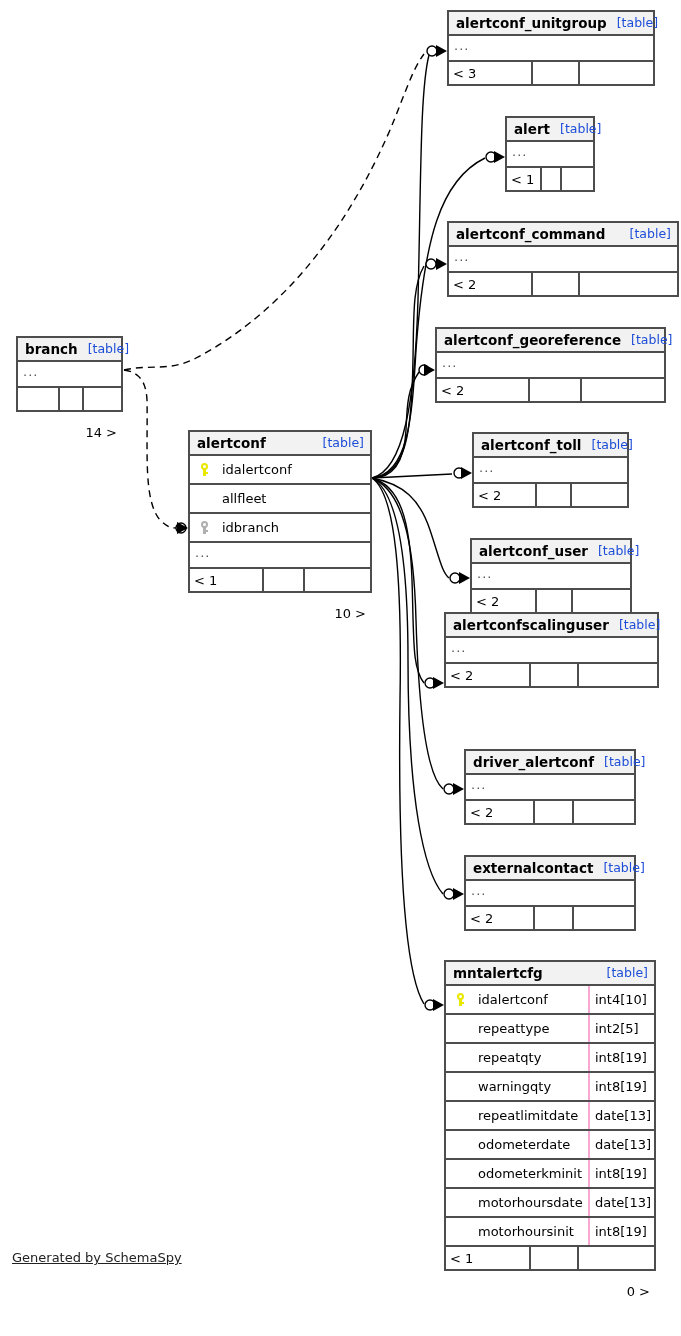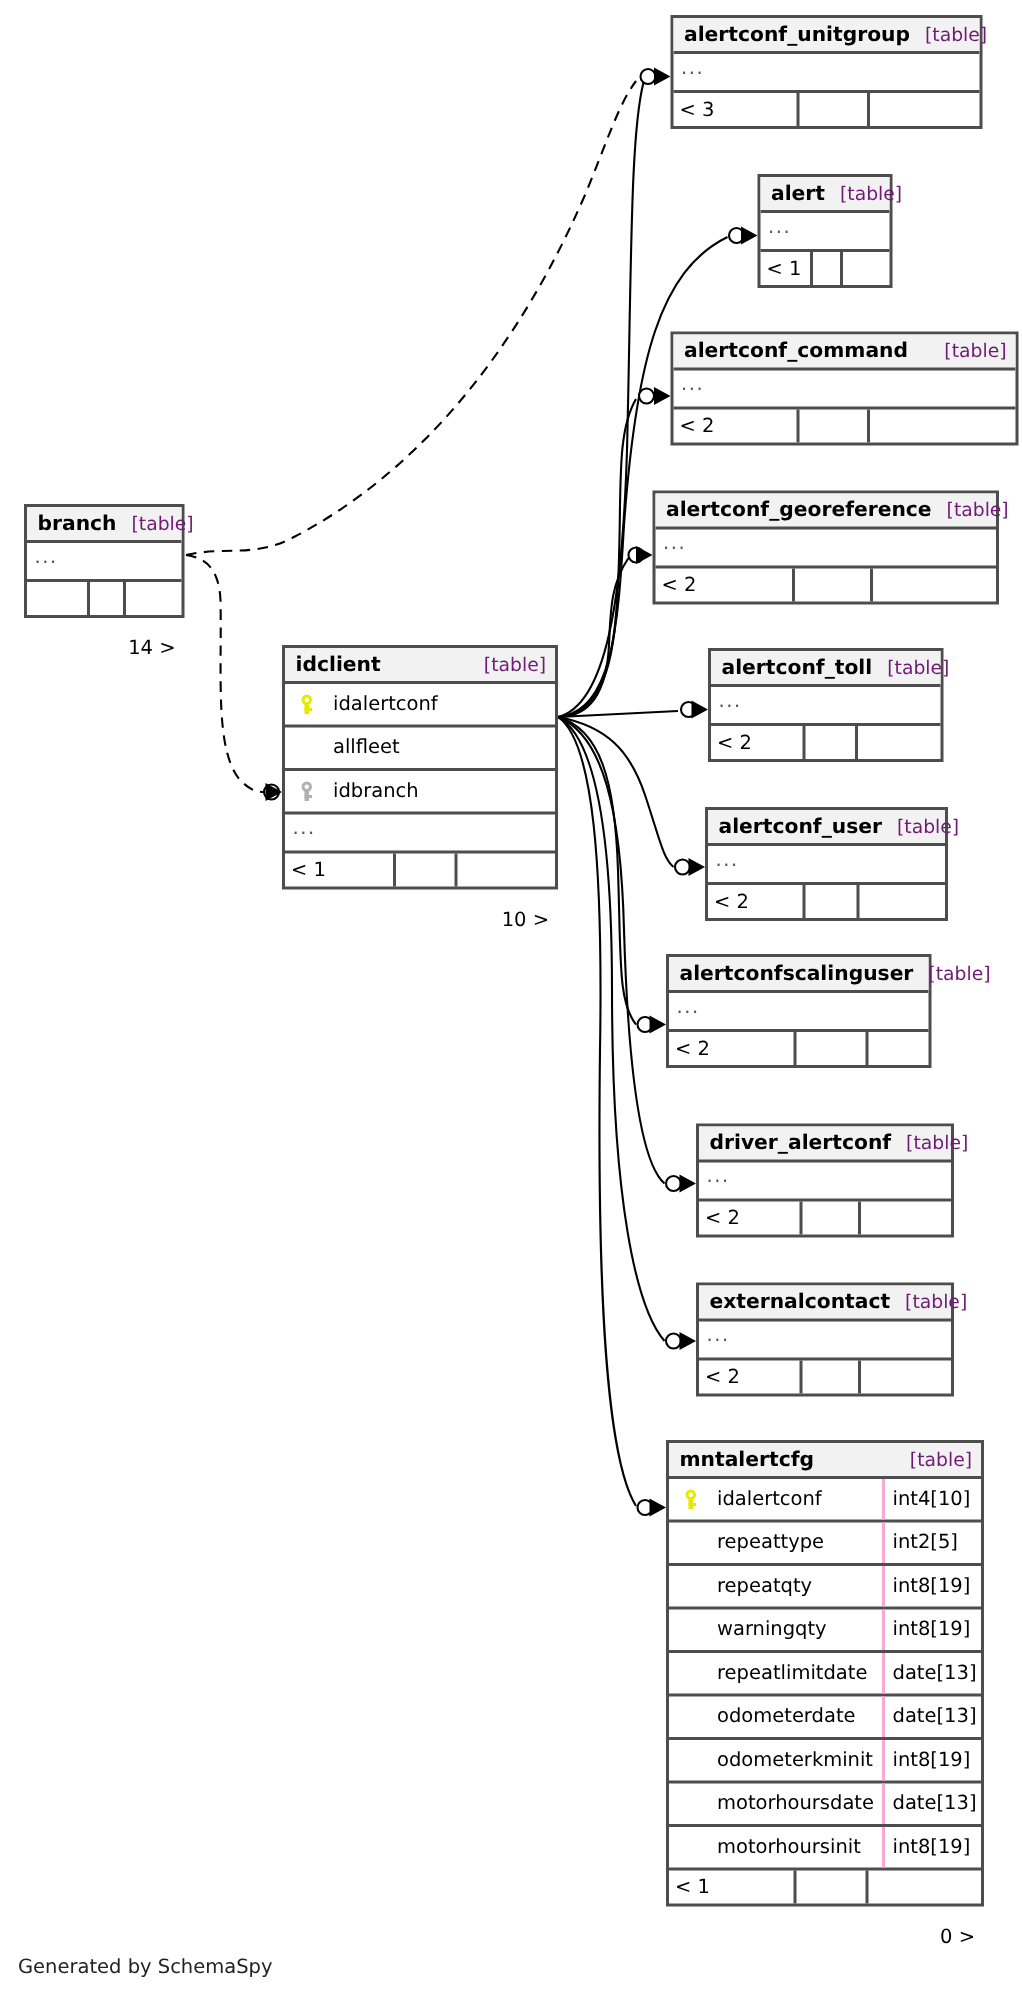--- a/index.html
+++ b/index.html
@@ -47,21 +47,21 @@
   }
   .tbl .tname {
     font-weight: bold;
     font-size: 13.5px;
     color: #000;
     letter-spacing: 0px;
     white-space: nowrap;
   }
   .tbl .tkind {
     font-size: 12.5px;
-    color: #701a75;
+    color: #1d4ed8;
     white-space: nowrap;
     padding-left: 10px;
   }
   .row {
     display: flex;
     align-items: center;
     height: 29px;
     box-sizing: border-box;
     border-bottom: 2px solid #4d4d4d;
     font-size: 13px;
@@ -148,25 +148,26 @@
     position: absolute;
     left: 3.5px; top: 9px;
     width: 5px; height: 2px;
     background: currentColor;
   }
   .key-pk { color: #e8e800; }
   .key-fk { color: #b0b0b0; }
   .credit {
     position: absolute;
     left: 12px;
-    top: 1304px;
+    top: 1250px;
     font-size: 13px;
     color: #222;
     font-family: "DejaVu Sans", sans-serif;
     white-space: nowrap;
+    text-decoration: underline;
   }
 </style>
 </head>
 <body>
 
 <div id="canvas">
 
   <svg id="edges" viewBox="0 0 681 1336" xmlns="http://www.w3.org/2000/svg">
     <defs>
       <marker id="crowfoot" markerWidth="12" markerHeight="12" refX="11" refY="6" orient="auto" markerUnits="userSpaceOnUse">
@@ -295,21 +296,21 @@
           <span class="tname">alertconf_user</span>
           <span class="tkind">[table]</span>
         </div>
         <div class="ellipsis-row">...</div>
         <div class="footer-row">
           <span class="fcell fleft" style="width:65px">&lt; 2</span>
           <span class="fcell fleft" style="width:36px"></span>
           <span class="fcell fright" style="flex:1"></span>
         </div>
       </div>
-      <div class="tbl" style="left: 444px; top: 636px; width: 177px;">
+      <div class="tbl" style="left: 444px; top: 612px; width: 215px;">
         <div class="title">
           <span class="tname">alertconfscalinguser</span>
           <span class="tkind">[table]</span>
         </div>
         <div class="ellipsis-row">...</div>
         <div class="footer-row">
           <span class="fcell fleft" style="width:85px">&lt; 2</span>
           <span class="fcell fleft" style="width:48px"></span>
           <span class="fcell fright" style="flex:1"></span>
         </div>
@@ -423,21 +424,21 @@
         </div>
         <div class="ellipsis-row">...</div>
         <div class="footer-row">
           <span class="fcell fleft" style="width:42px"></span>
           <span class="fcell fleft" style="width:24px"></span>
           <span class="fcell fright" style="flex:1">14 &gt;</span>
         </div>
       </div>
       <div class="tbl" style="left: 188px; top: 430px; width: 184px;">
         <div class="title">
-          <span class="tname">idclient</span>
+          <span class="tname">alertconf</span>
           <span class="tkind">[table]</span>
         </div>
         <div class="row">
           <span class="keycell">
             <span class="keyicon key-pk">
               <span class="kcircle"></span>
               <span class="kstem"></span>
               <span class="ktooth"></span>
             </span>
           </span>

